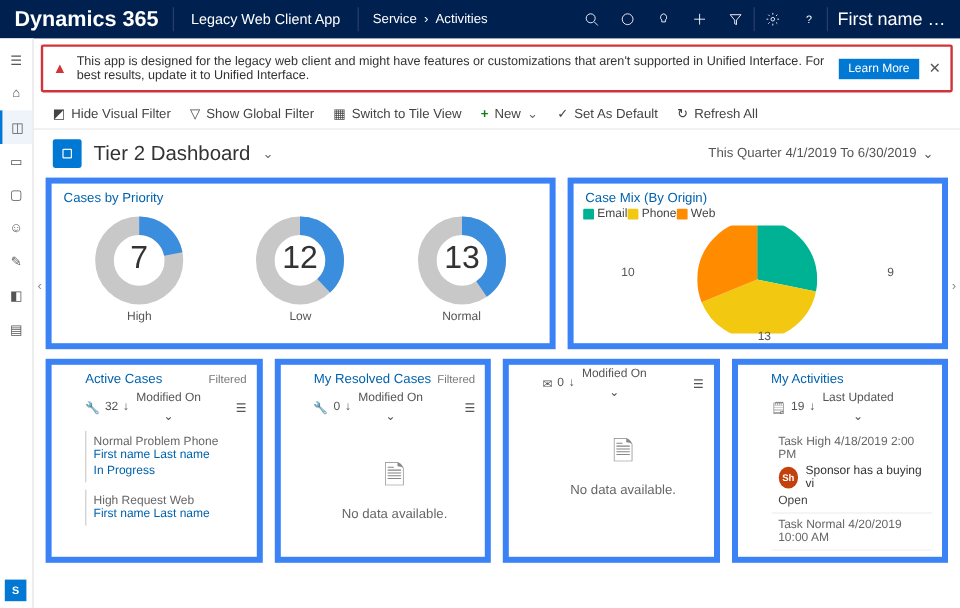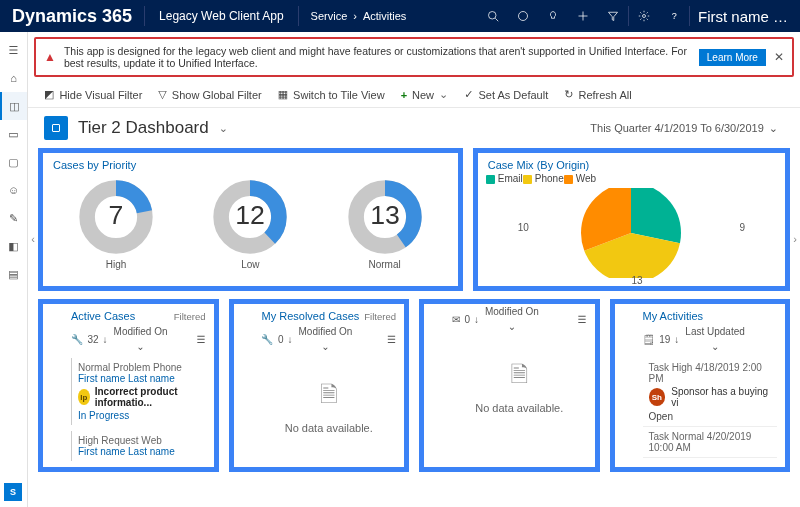--- a/index.html
+++ b/index.html
@@ -266,24 +266,20 @@
             <span class="sort">
                 <span>Modified On</span>
                 <span>⌄</span>
               </span>
             <span class="grid">☰</span>
           </div>
           <div class="case-list">
             <div class="case">
               <div class="meta">Normal   Problem   Phone</div>
               <div class="who">First name Last name</div>
-              <div class="subj">
-                  <span class="av">Ip</span>
-                  <span>Incorrect product informatio...</span>
-                </div>
               <div class="status">In Progress</div>
             </div>
             <div class="case">
               <div class="meta">High   Request   Web</div>
               <div class="who">First name Last name</div>
             </div>
           </div>
         </div>
 
         <div class="card">

